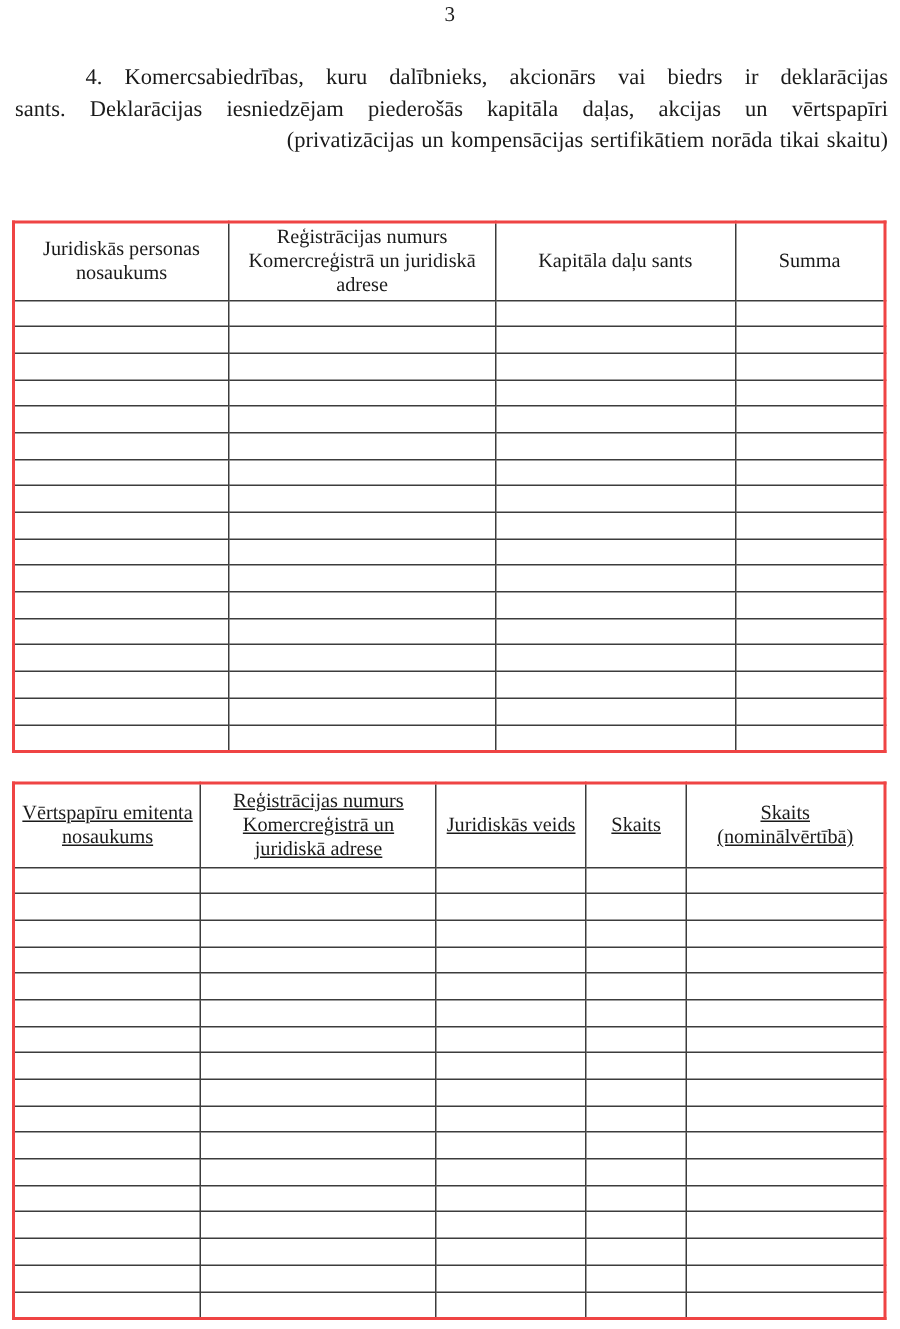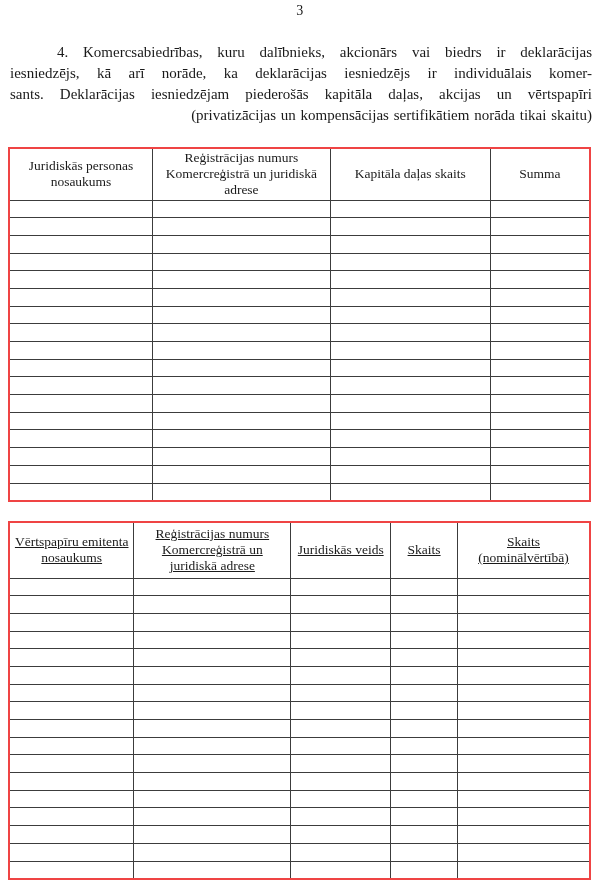--- a/index.html
+++ b/index.html
@@ -93,37 +93,36 @@
 </style>
 </head>
 <body>
 
 <div class="page">
 
   <div class="page-number">3</div>
 
   <div class="paragraph">
     <div class="pline jline indent">4. Komercsabiedrības, kuru dalībnieks, akcionārs vai biedrs ir deklarācijas</div>
-    <div class="pline jline">iesniedzējs, kā arī norāde, ka deklarācijas iesniedzējs ir individuālais komer-</div>
     <div class="pline jline">sants. Deklarācijas iesniedzējam piederošās kapitāla daļas, akcijas un vērtspapīri</div>
     <div class="pline">(privatizācijas un kompensācijas sertifikātiem norāda tikai skaitu)</div>
   </div>
 
   <table class="doc-table t1">
     <colgroup>
       <col class="c1">
         <col class="c2">
         <col class="c3">
         <col class="c4">
     </colgroup>
     <thead>
         <tr>
           <th>Juridiskās personas nosaukums</th>
           <th>Reģistrācijas numurs Komercreģistrā un juridiskā adrese</th>
-          <th>Kapitāla daļas skaits</th>
+          <th>Kapitāla daļu sants</th>
           <th>Summa</th>
         </tr>
       </thead>
     <tbody>
         <tr>
           <td></td>
           <td></td>
           <td></td>
           <td></td>
         </tr>

